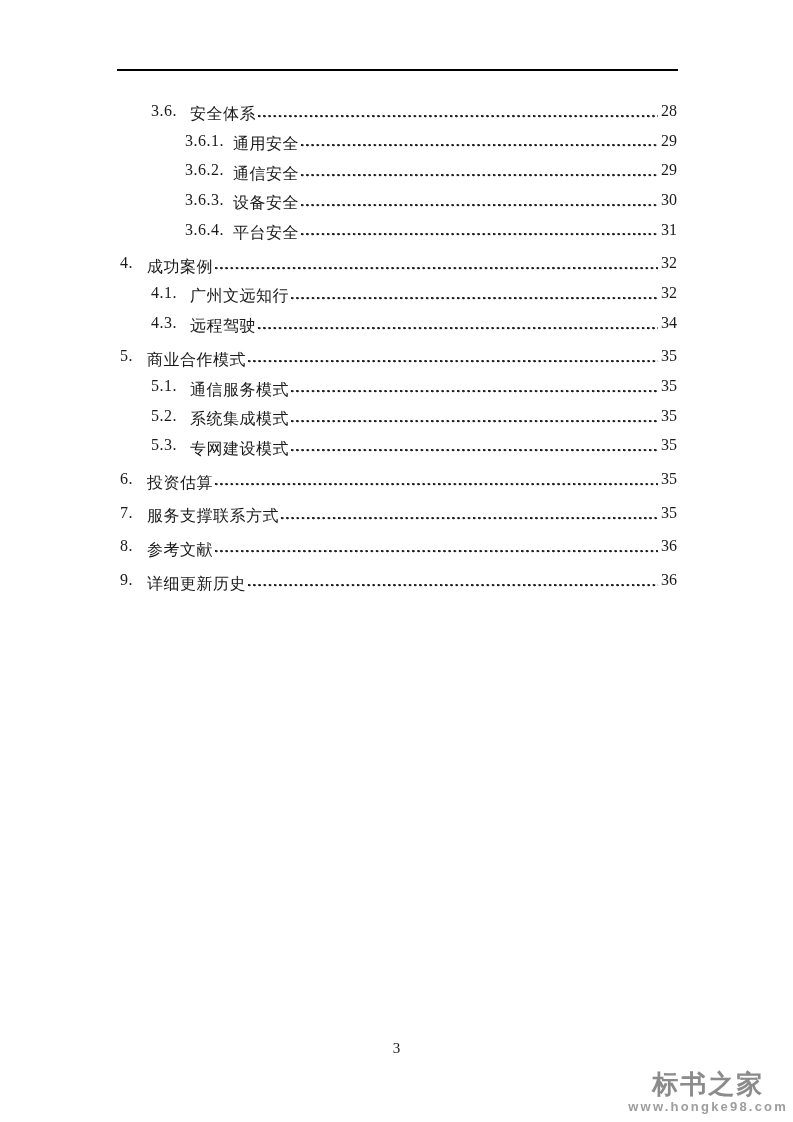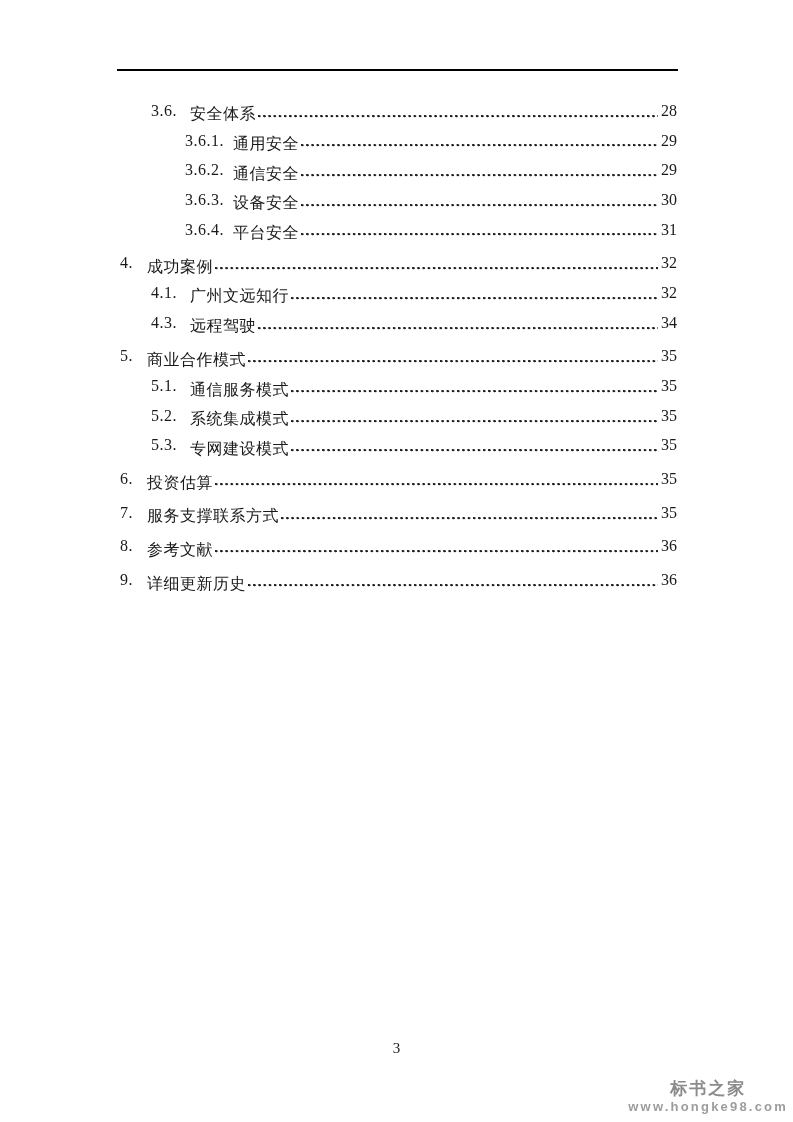--- a/index.html
+++ b/index.html
@@ -67,21 +67,21 @@
   .watermark {
     position: absolute;
     right: 5px;
     bottom: 9px;
     text-align: center;
     font-family: "Liberation Sans", "DejaVu Sans", sans-serif;
     line-height: 1;
     user-select: none;
   }
   .wm-brand {
-    font-size: 17px;
+    font-size: 26px;
     font-weight: bold;
     letter-spacing: 2px;
     color: var(--wm-brand-color);
     margin-bottom: 3px;
   }
   .wm-url {
     font-size: 13px;
     font-weight: 600;
     letter-spacing: 2.2px;
     color: var(--wm-url-color);

